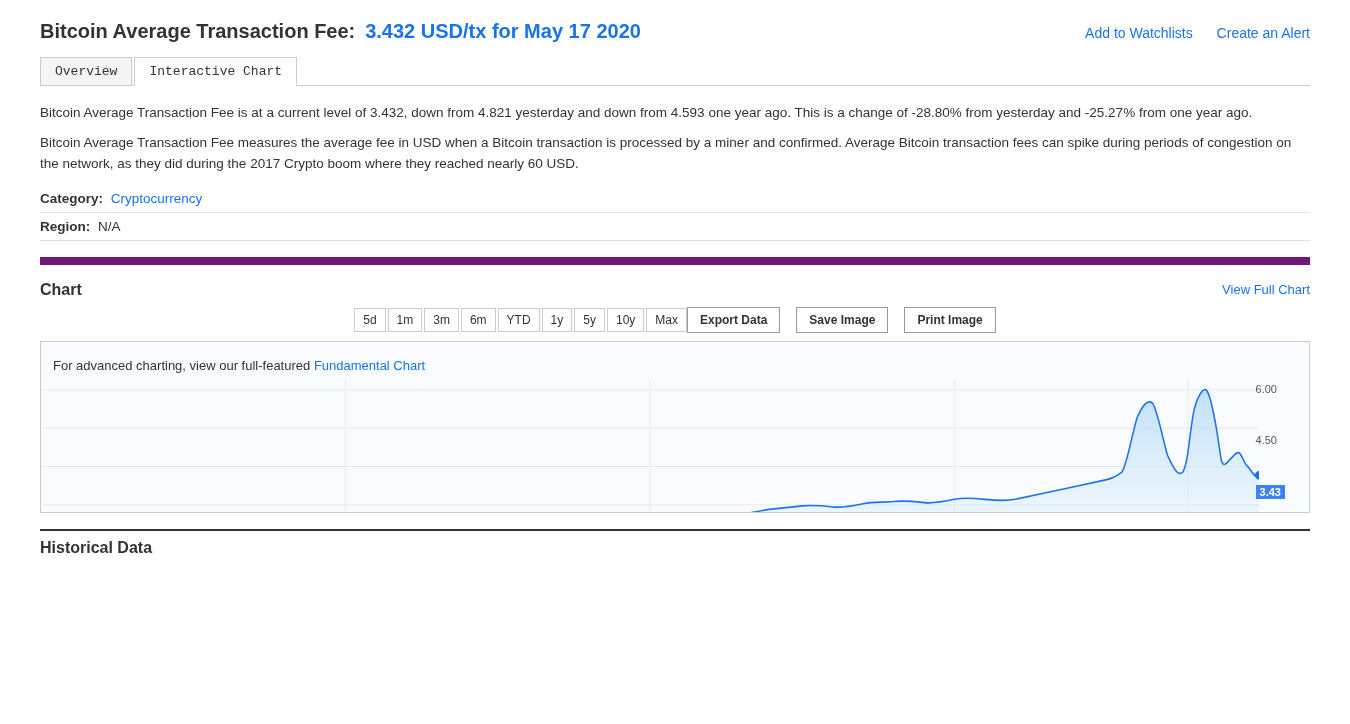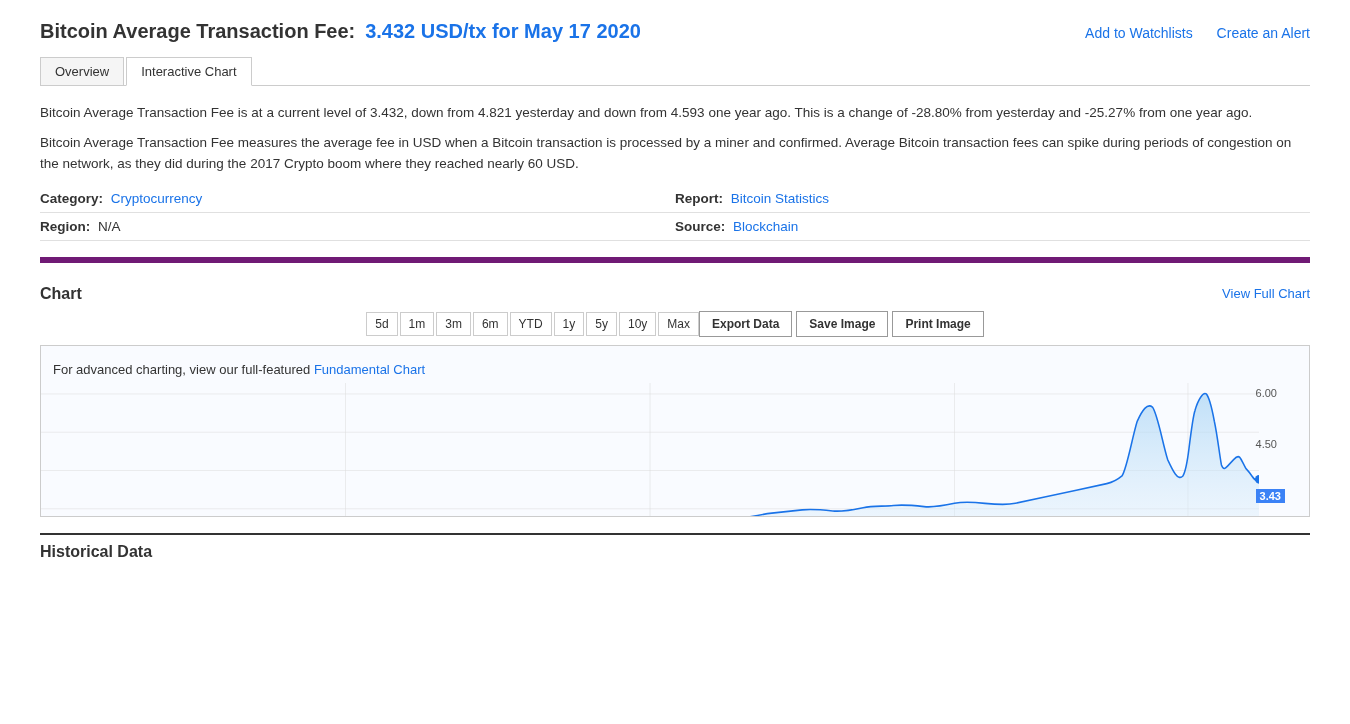--- a/index.html
+++ b/index.html
@@ -4,45 +4,45 @@
   <style>
     * { box-sizing: border-box; margin: 0; padding: 0; }
     body { font-family: Arial, sans-serif; font-size: 14px; color: #333; background: #fff; padding: 20px 40px; }
 
     .header-section { margin-bottom: 12px; }
     .header-title { font-size: 20px; font-weight: bold; color: #333; }
     .header-value { color: #1a73e8; font-size: 20px; font-weight: bold; }
     .header-links { float: right; margin-top: 4px; }
     .header-links a { color: #1a73e8; text-decoration: none; margin-left: 20px; font-size: 14px; }
 
-    .tabs { display: flex; border-bottom: 1px solid #ccc; margin-bottom: 16px; margin-top: 14px; }
+    .tabs { display: flex; border-bottom: 1px solid #ccc; margin-bottom: 16px; margin-top: 14px; font-family: Liberation Mono, monospace; }
     .tab { padding: 6px 14px; font-size: 13px; cursor: pointer; border: 1px solid #ccc; border-bottom: none; background: #fff; color: #333; margin-right: 2px; }
     .tab.active { background: #fff; font-weight: normal; border-bottom: 1px solid #fff; margin-bottom: -1px; }
     .tab:not(.active) { background: #f5f5f5; }
 
     .description { font-size: 13.5px; line-height: 1.6; color: #333; margin-bottom: 10px; }
     .description p { margin-bottom: 8px; }
 
     .meta-section { display: flex; margin-top: 8px; margin-bottom: 4px; }
     .meta-left { flex: 1; }
     .meta-right { flex: 1; }
     .meta-row { padding: 6px 0; border-bottom: 1px solid #e0e0e0; font-size: 13.5px; }
     .meta-label { font-weight: bold; }
     .meta-value { color: #1a73e8; }
     .meta-value.plain { color: #333; text-align: center; }
 
     .chart-section { margin-top: 16px; }
-    .chart-header { display: flex; justify-content: space-between; align-items: center; margin-bottom: 8px; border-top: 6px solid #701a75; padding-top: 22px; }
+    .chart-header { display: flex; justify-content: space-between; align-items: center; margin-bottom: 8px; border-top: 8px solid #701a75; padding-top: 16px; }
     .chart-title { font-weight: bold; font-size: 16px; }
     .view-full-chart { color: #1a73e8; text-decoration: none; font-size: 13px; }
 
     .chart-controls { display: flex; justify-content: center; align-items: center; margin-bottom: 8px; }
     .time-buttons { display: flex; gap: 2px; }
     .time-btn { padding: 4px 8px; font-size: 12px; border: 1px solid #ccc; background: #fff; cursor: pointer; color: #333; }
-    .action-buttons { display: flex; gap: 4px; }
+    .action-buttons { display: flex; gap: 16px; }
     .action-btn { padding: 5px 12px; font-size: 12px; border: 1px solid #999; background: #fff; cursor: pointer; font-weight: bold; color: #333; }
 
     .chart-container { border: 1px solid #ccc; background: #f9fbff; padding: 10px 0 0 0; position: relative; height: 172px; overflow: hidden; }
     .chart-notice { font-size: 13px; color: #333; padding: 6px 12px; }
     .chart-notice a { color: #1a73e8; text-decoration: none; }
 
     .chart-area { position: relative; width: 100%; height: 175px; }
     .chart-y-labels { position: absolute; right: 24px; top: 0; height: 100%; display: flex; flex-direction: column; justify-content: space-between; font-size: 11px; color: #555; padding: 4px 0; }
     .chart-svg-area { position: absolute; left: 0; right: 50px; top: 0; bottom: 0; }
     .chart-x-labels { display: flex; justify-content: center; font-size: 11px; color: #555; padding: 4px 50px 4px 0; flex-direction: column; }
@@ -78,30 +78,20 @@
 
 <div class="meta-section">
   <div class="meta-left">
     <div class="meta-row">
       <span class="meta-label">Category:</span>
       <a href="#" class="meta-value" style="text-decoration:none; margin-left:4px;">Cryptocurrency</a>
     </div>
     <div class="meta-row">
       <span class="meta-label">Region:</span>
       <span class="meta-value plain" style="margin-left:4px;">N/A</span>
-    </div>
-  </div>
-  <div class="meta-right">
-    <div class="meta-row">
-      <span class="meta-label">Report:</span>
-      <a href="#" class="meta-value" style="text-decoration:none; margin-left:4px;">Bitcoin Statistics</a>
-    </div>
-    <div class="meta-row">
-      <span class="meta-label">Source:</span>
-      <a href="#" class="meta-value" style="text-decoration:none; margin-left:4px;">Blockchain</a>
     </div>
   </div>
 </div>
 
 <div class="chart-section">
   <div class="chart-header">
     <span class="chart-title">Chart</span>
     <a href="#" class="view-full-chart">View Full Chart</a>
   </div>
 

